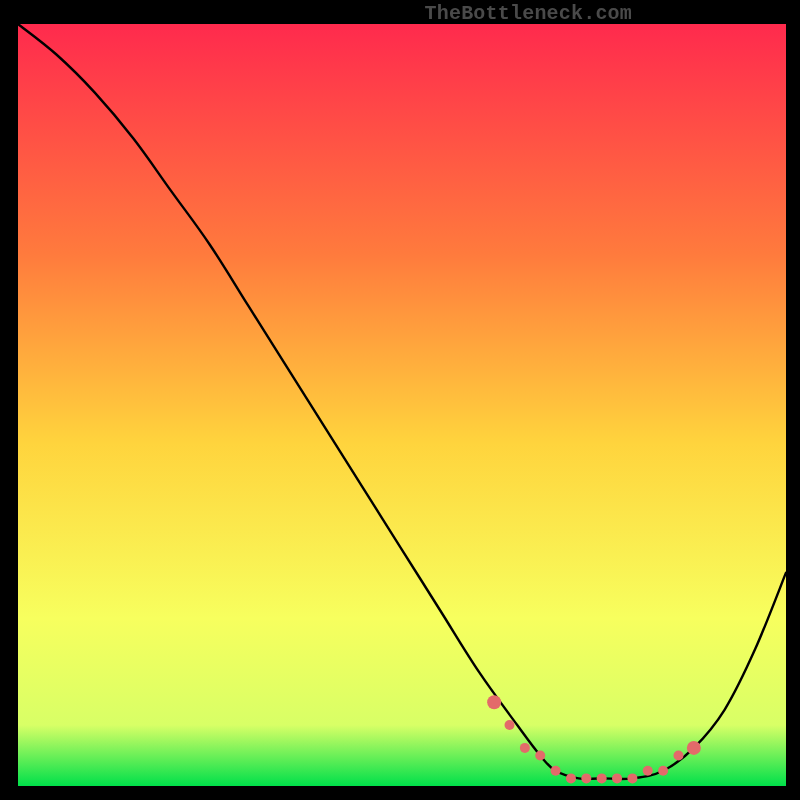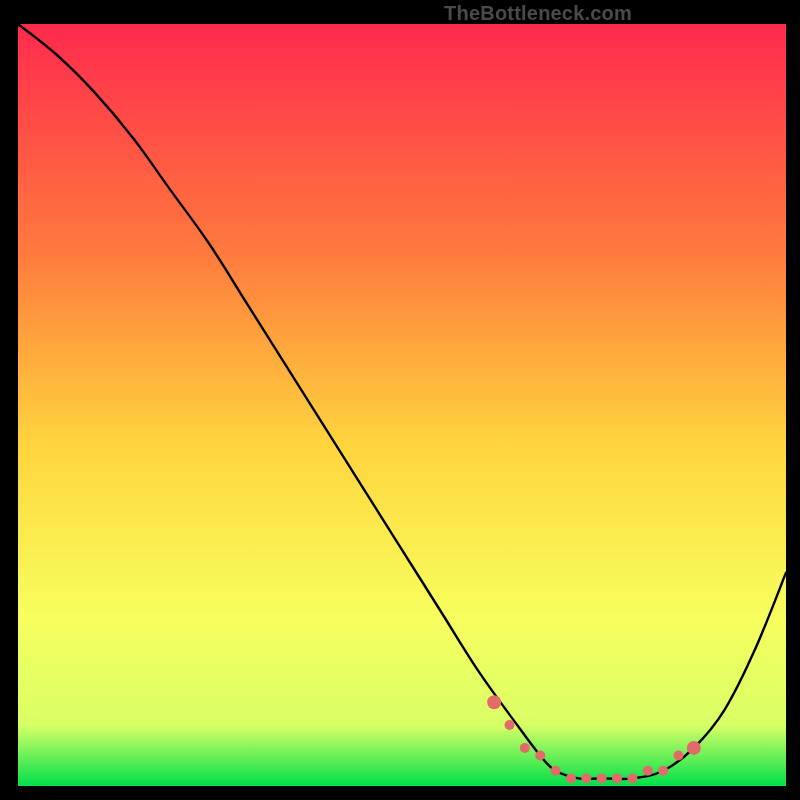--- a/index.html
+++ b/index.html
@@ -8,20 +8,21 @@
     width: 800px;
     height: 800px;
     background: #000;
     overflow: hidden;
     font-family: Arial, Helvetica, sans-serif;
   }
   .stage {
     position: relative;
     width: 648px;
     height: 800px;
+    font-family: Liberation Mono, monospace;
   }
   .watermark {
     position: absolute;
     top: 2px;
     right: 16px;
     color: #4a4a4a;
     font-size: 20px;
     font-weight: 600;
     letter-spacing: 0.2px;
     z-index: 20;

